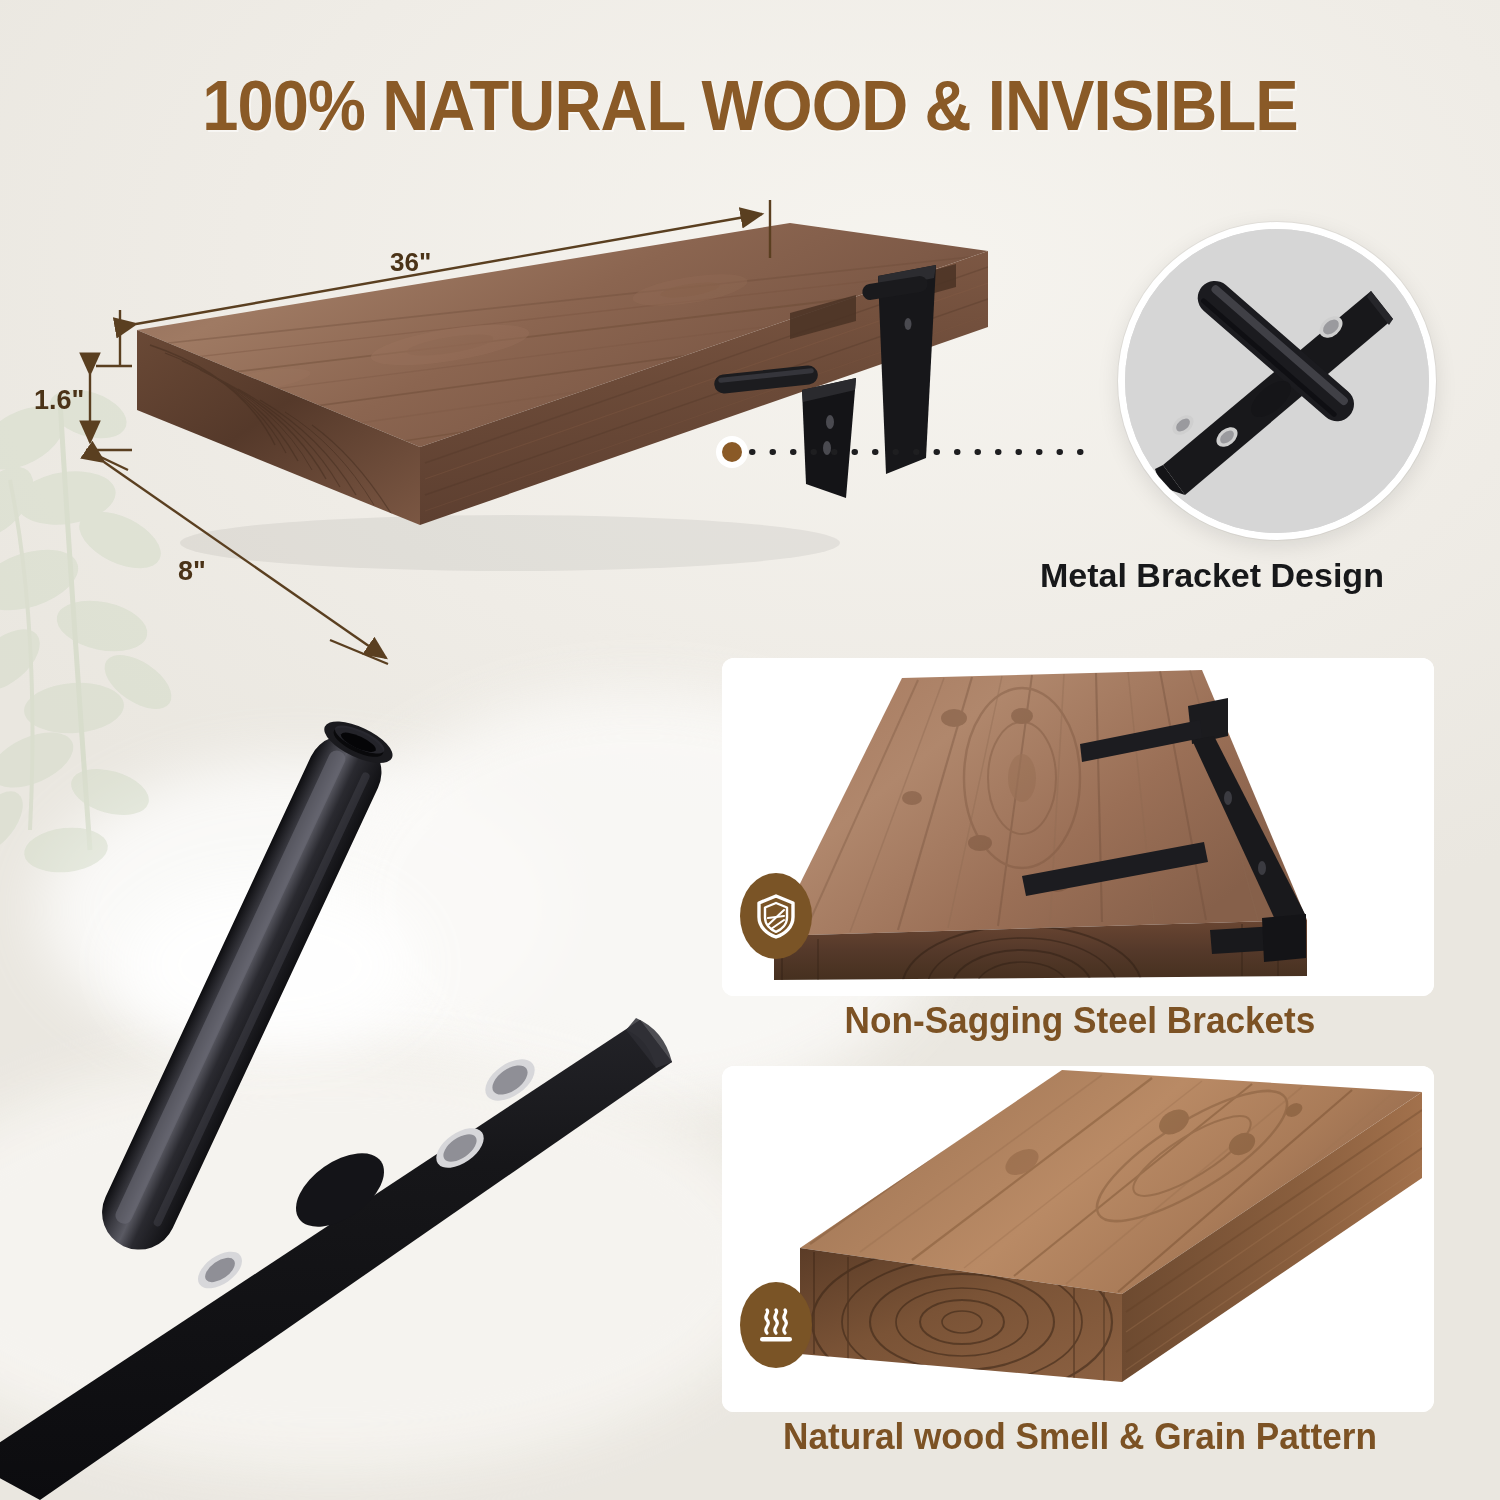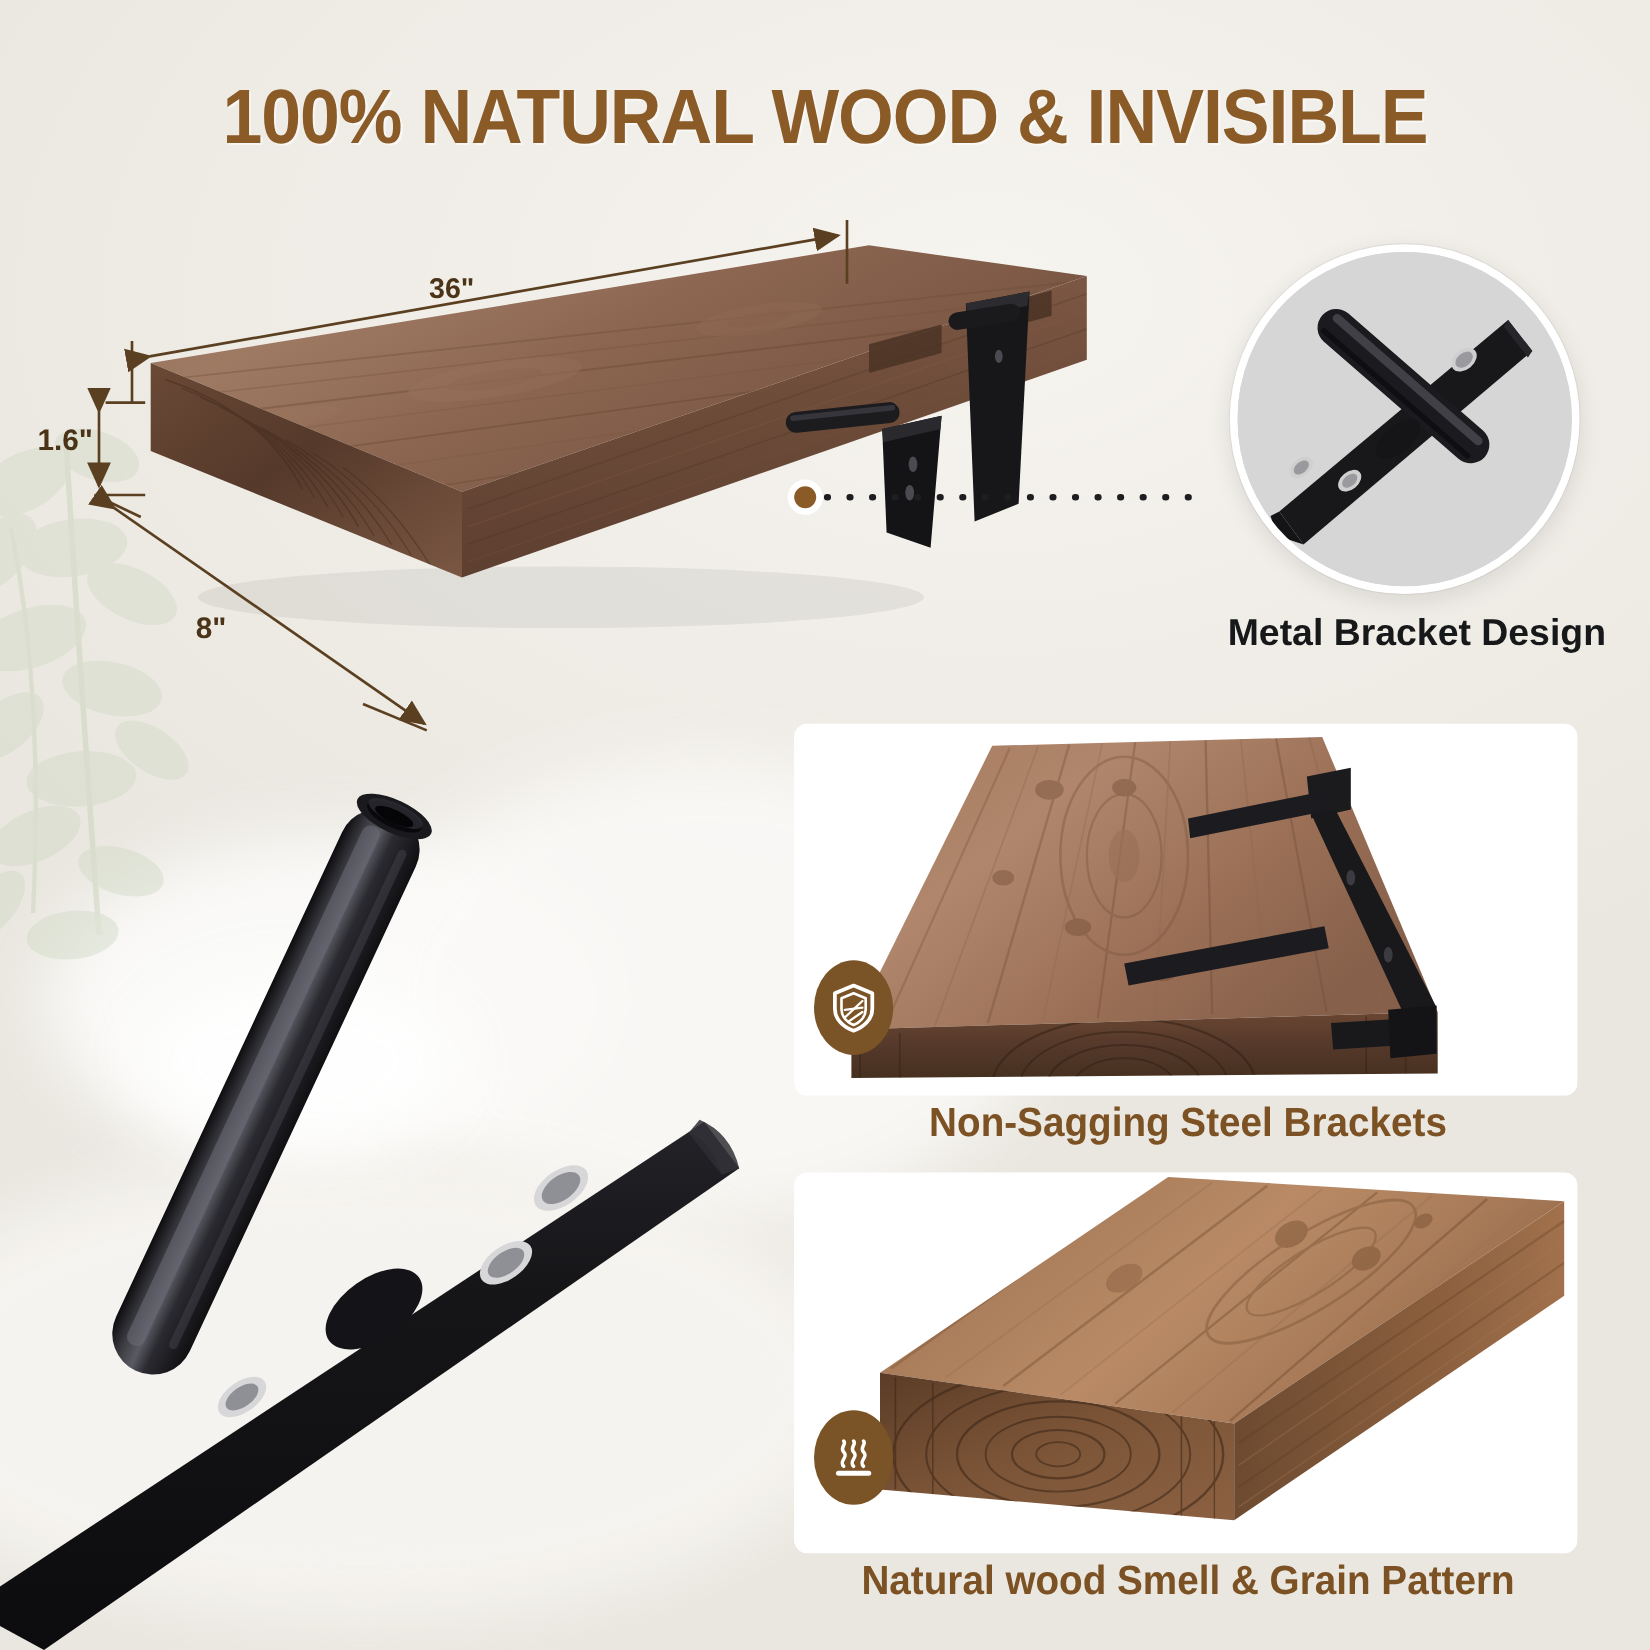--- a/index.html
+++ b/index.html
@@ -60,21 +60,21 @@
     border-radius:50%;
     background:#d5d5d5;
     border:7px solid #ffffff;
     box-shadow:0 0 0 1px rgba(0,0,0,.05), 0 6px 22px rgba(0,0,0,.10);
     overflow:hidden;
   }
   #callout svg{ display:block; }
 
   #callout-label{
     position:absolute; left:1040px; top:556px; width:420px;
-    text-align:right;
+    text-align:left;
     font-size:34px; font-weight:bold;
     color:#17181a;
     font-family:"Liberation Sans", sans-serif;
   }
 
   
   .card{
     position:absolute;
     background:#ffffff;
     border-radius:12px;

